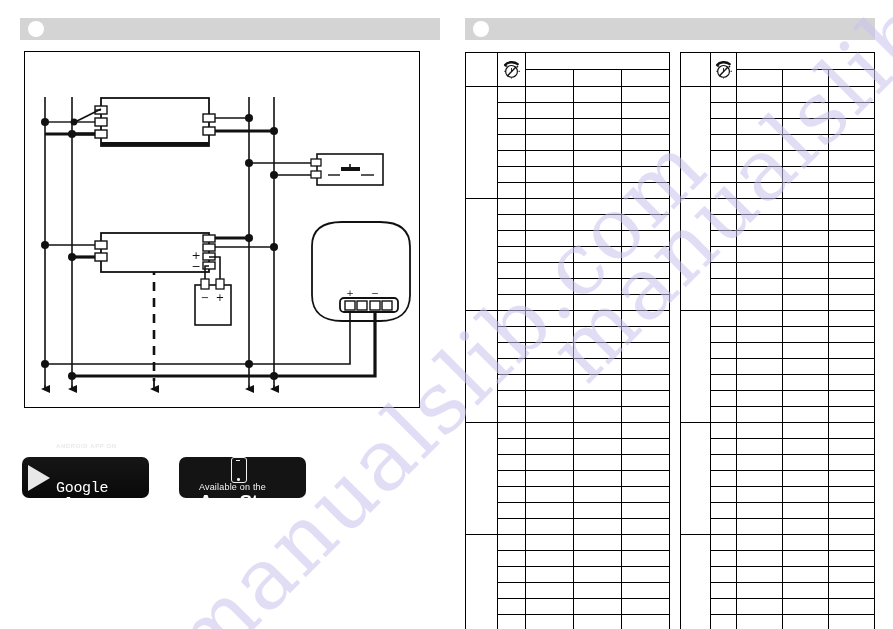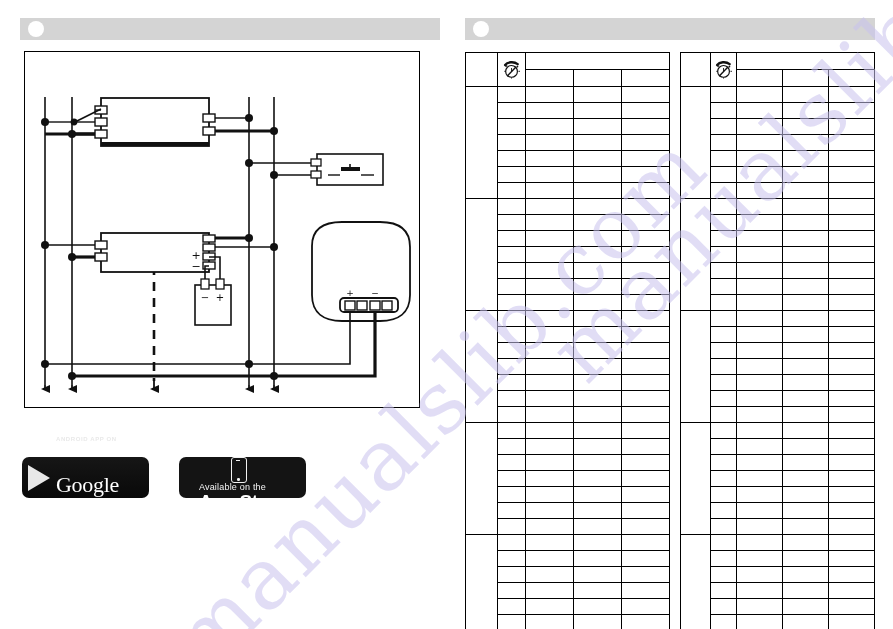--- a/index.html
+++ b/index.html
@@ -148,22 +148,22 @@
   }
   .gp-txt { line-height: 1.02; }
   .gp-small {
     font-size: 6px;
     letter-spacing: 0.6px;
     display: block;
     color: #e9e9e9;
     font-weight: bold;
   }
   .gp-big {
-    font-family: Liberation Serif, serif;
-    font-size: 22px;
+    font-family: Liberation Mono, monospace;
+    font-size: 15px;
     display: block;
     color: #ffffff;
     letter-spacing: -0.3px;
     margin-top: 32px;
   }
   .ap-phone {
     width: 14px;
     height: 24px;
     border: 1.6px solid #f2f2f2;
     border-radius: 3px;

